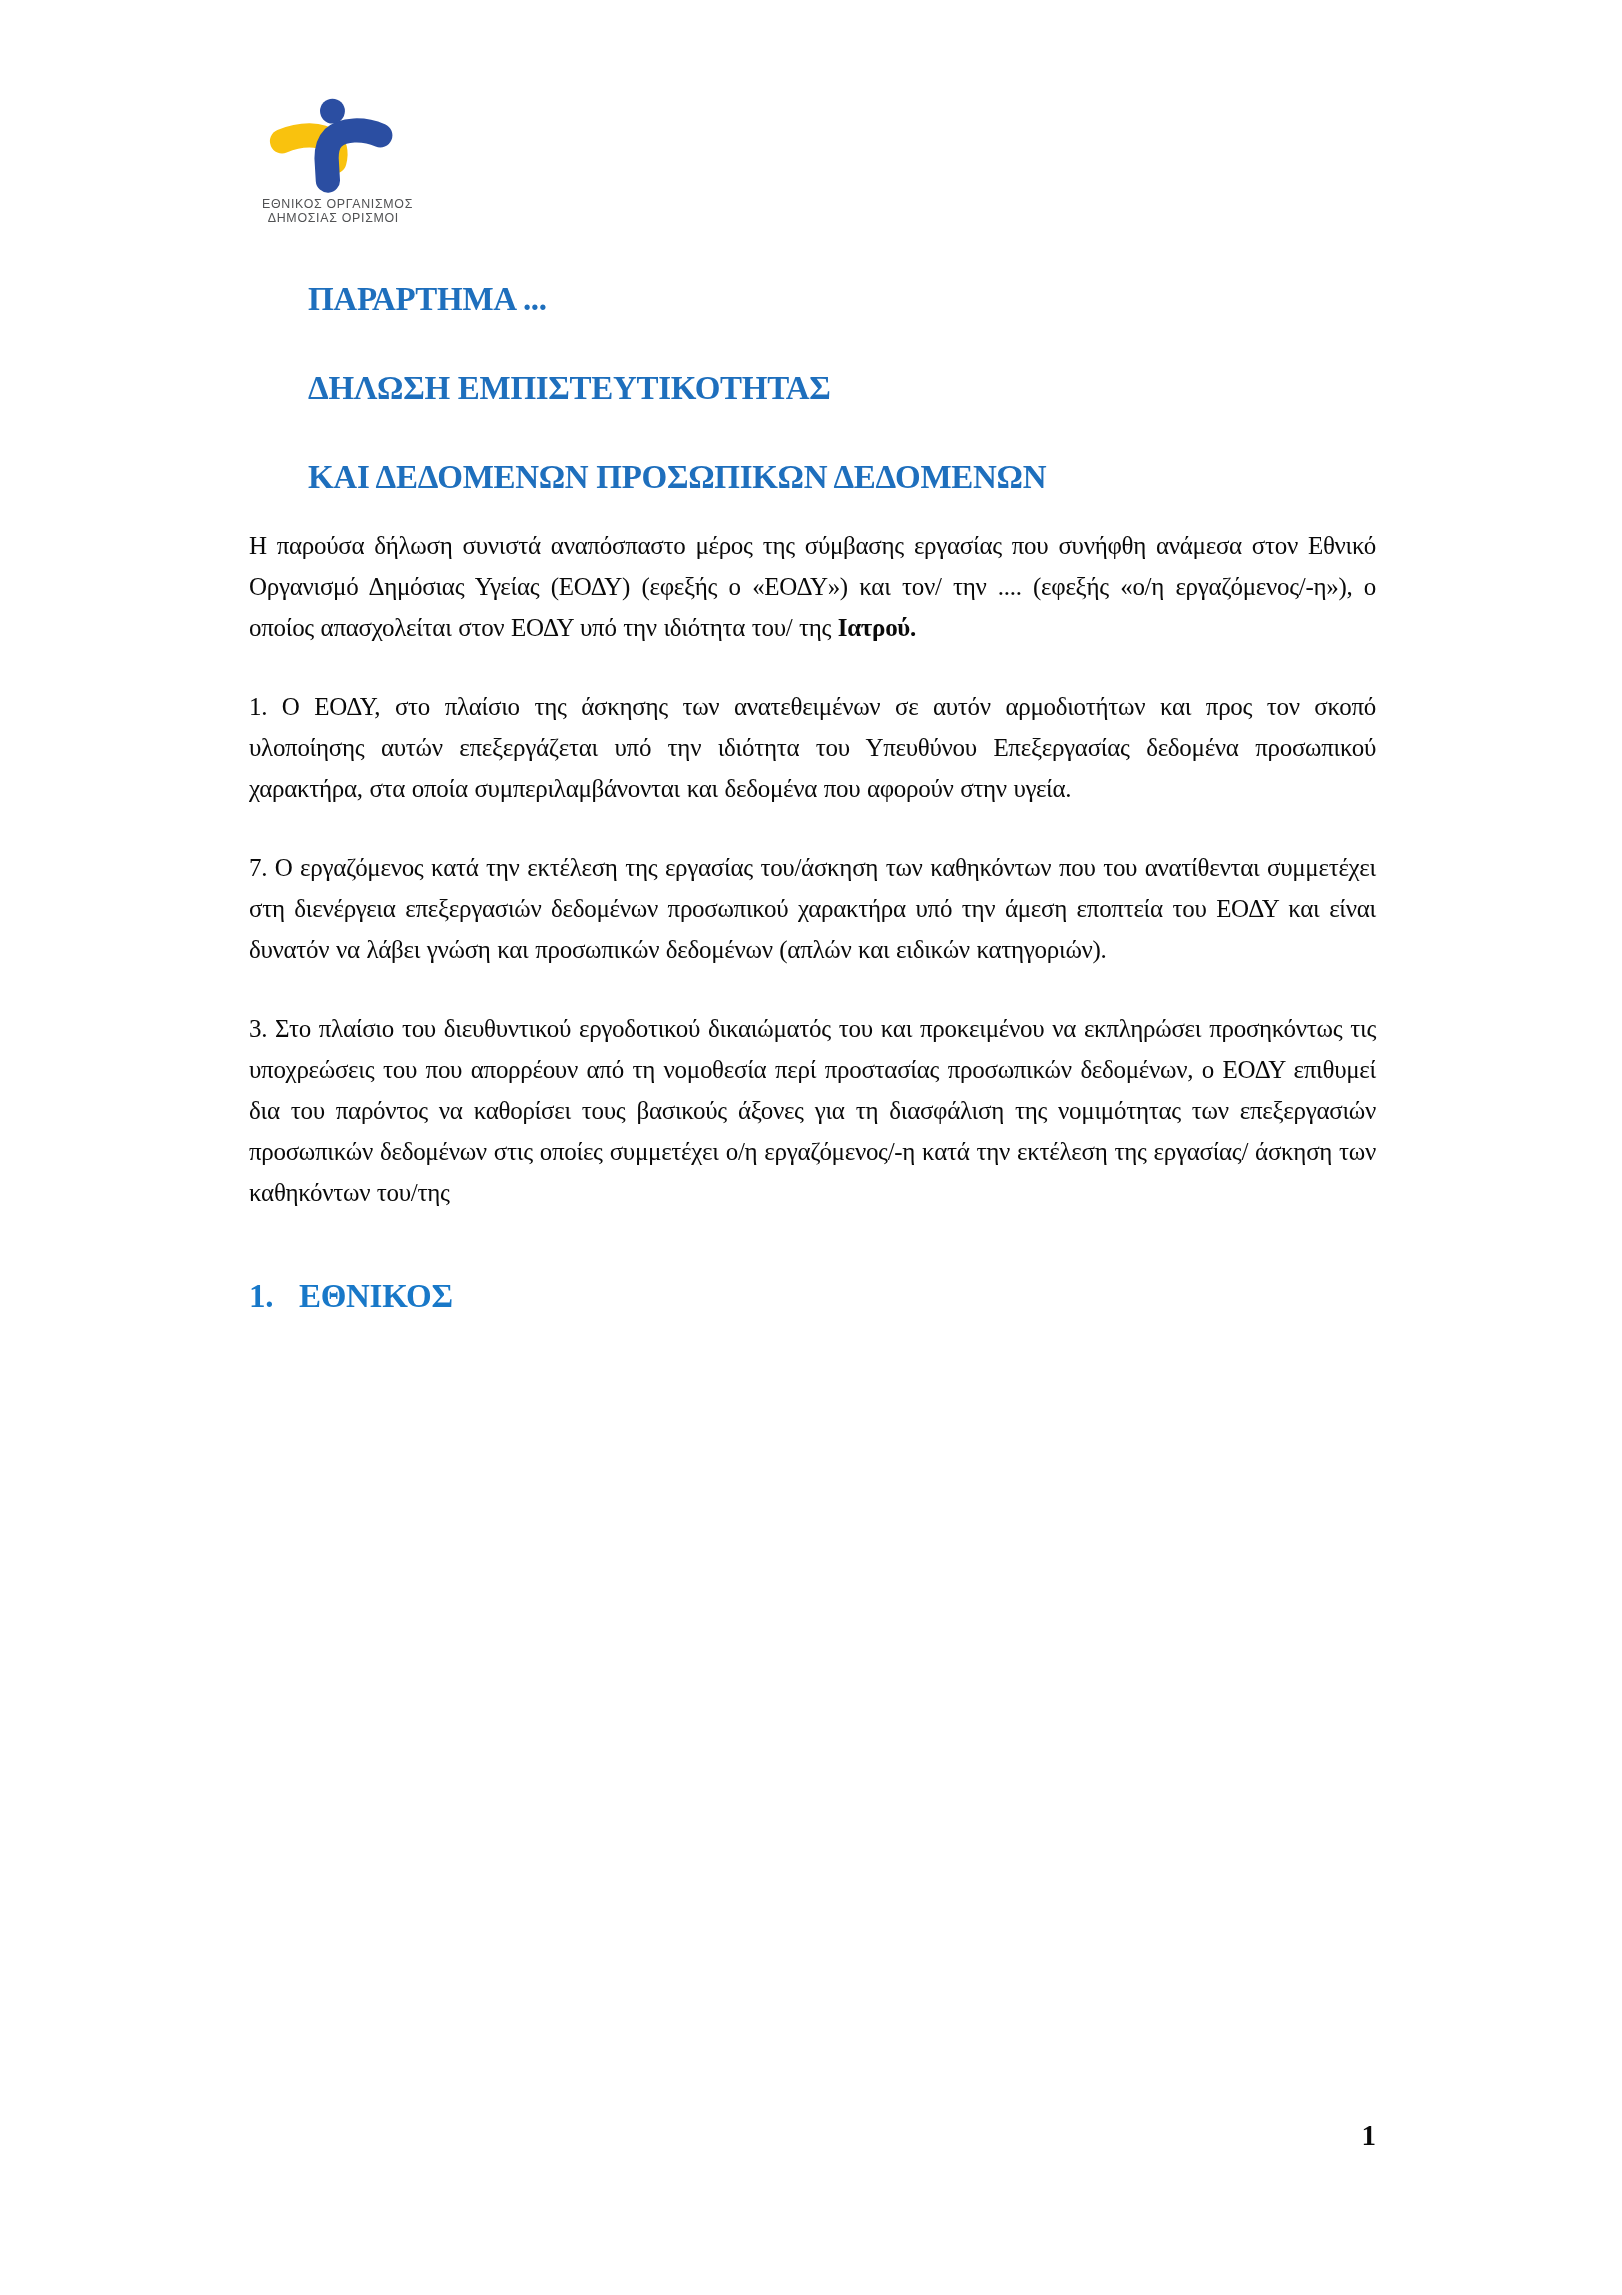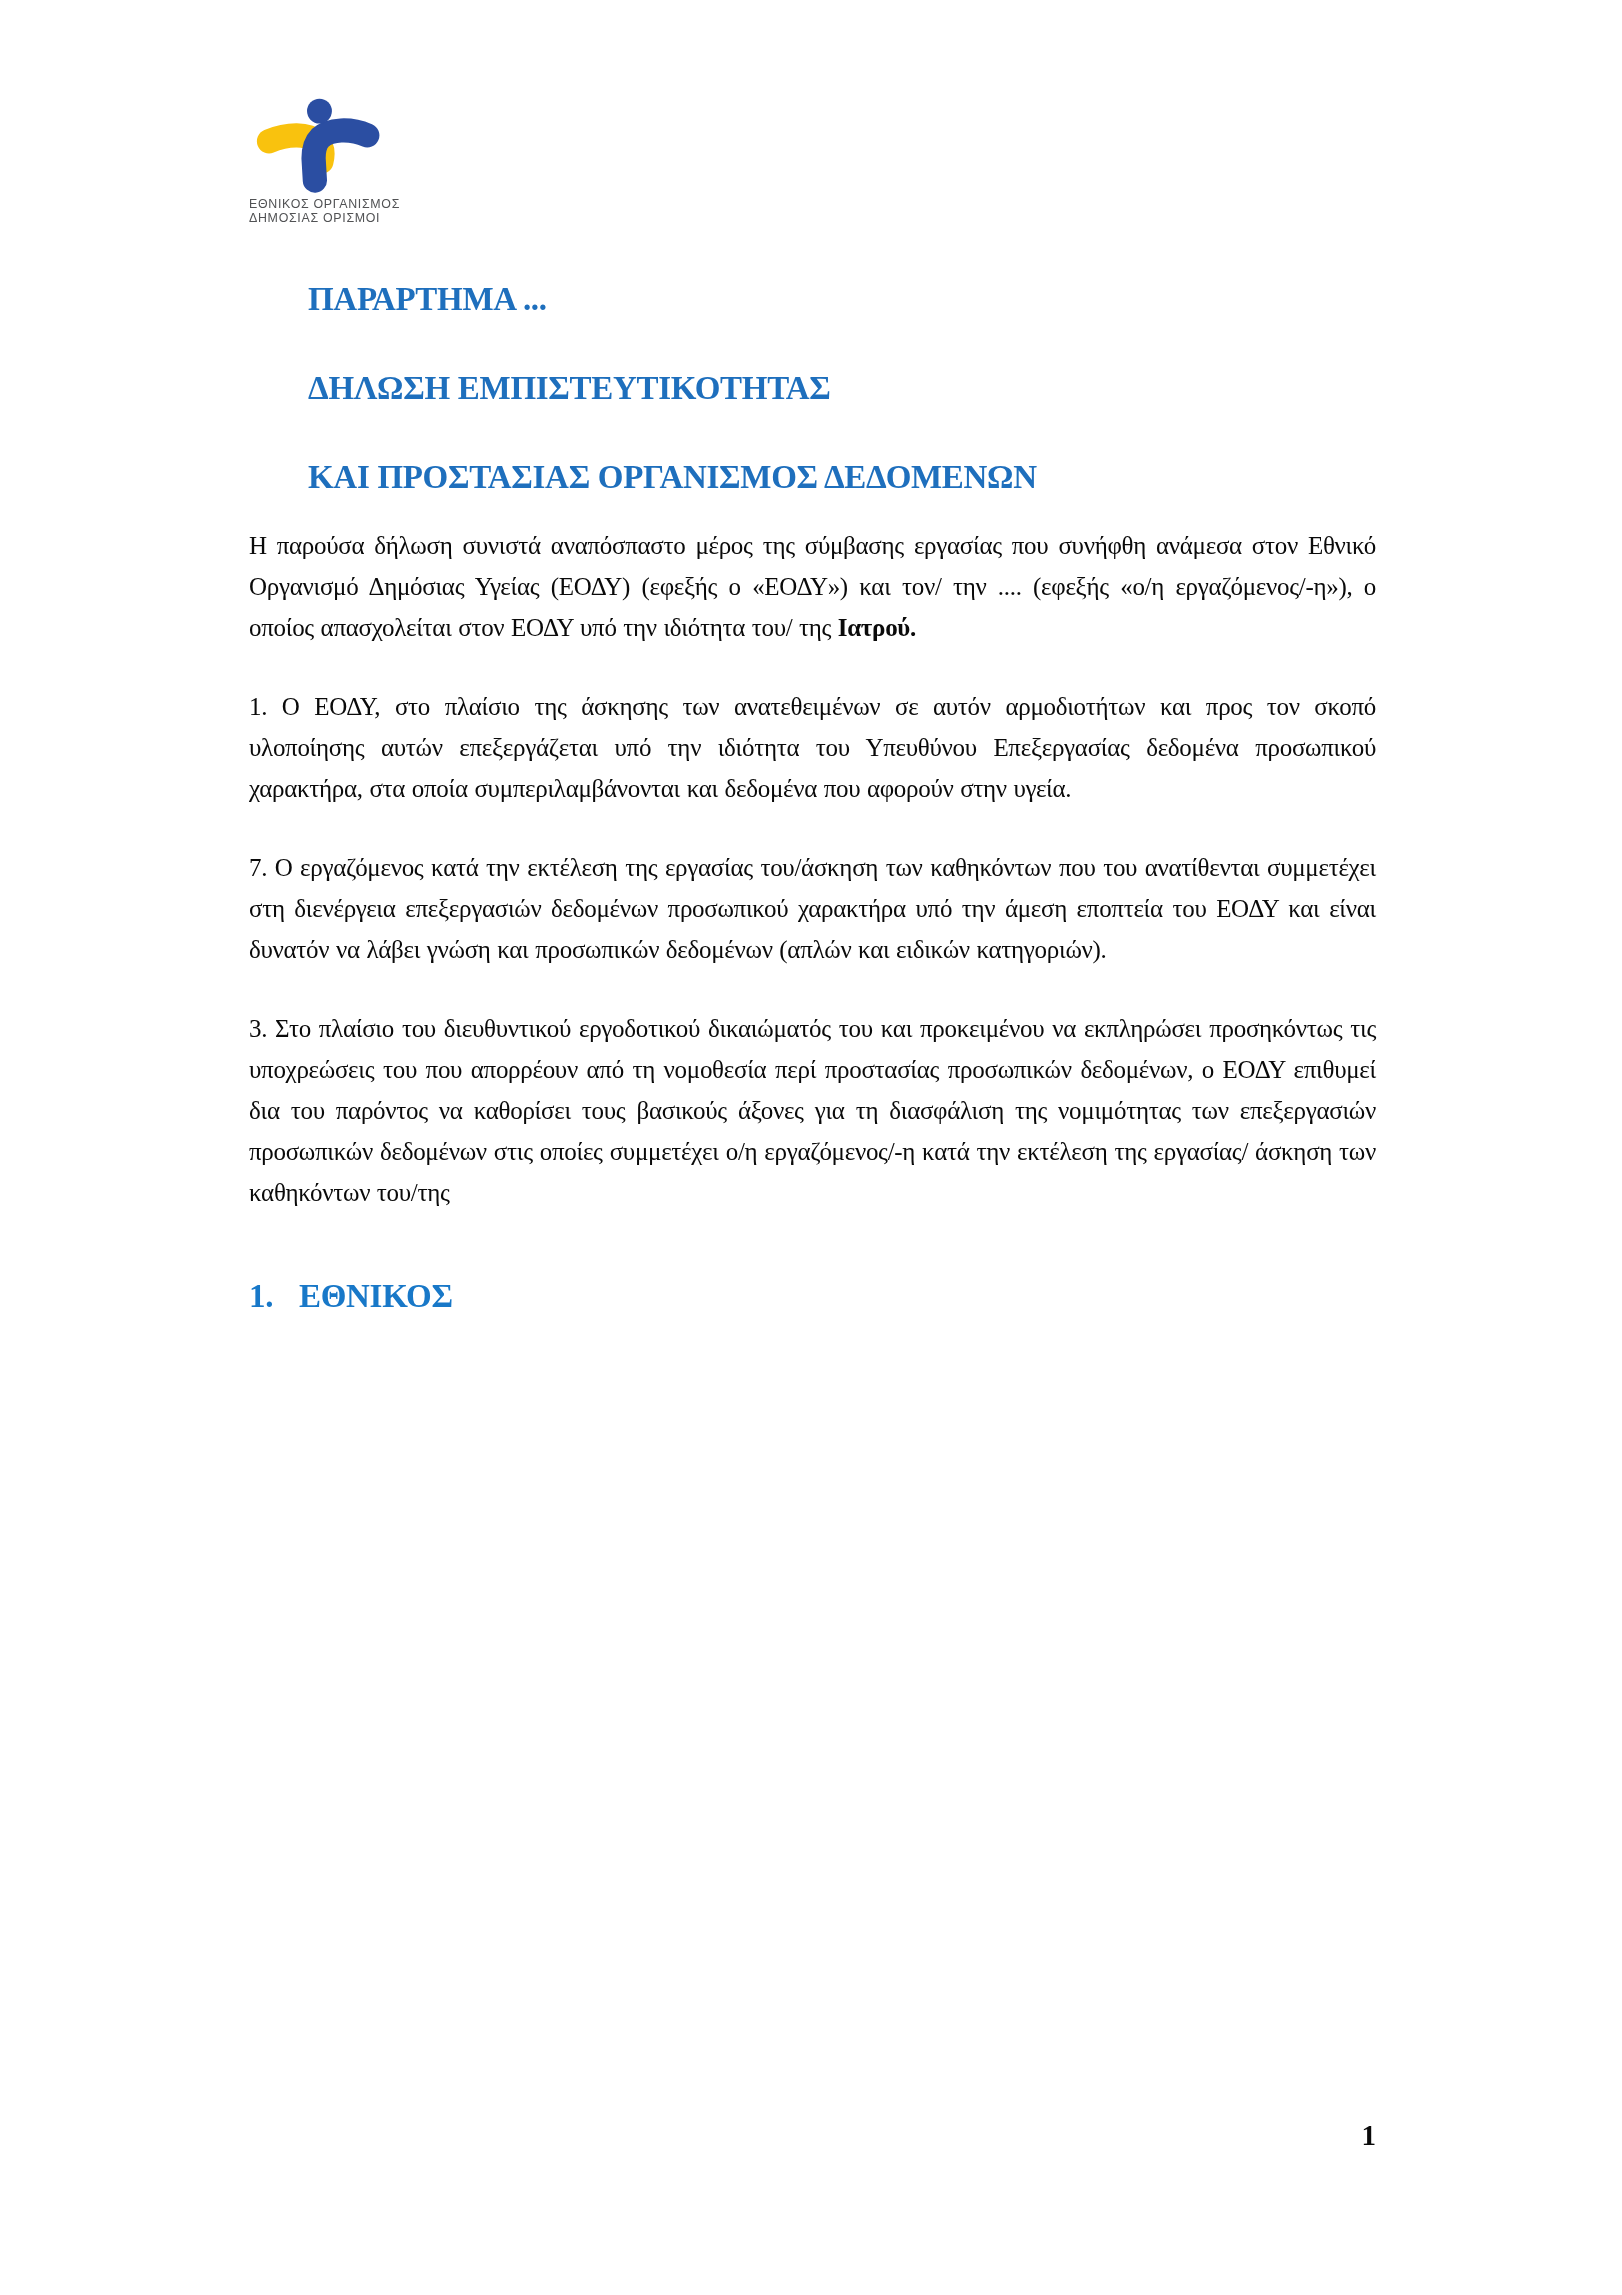--- a/index.html
+++ b/index.html
@@ -18,23 +18,23 @@
     height:2295px;
     background:var(--page-bg);
     box-sizing:border-box;
     padding:98px 247px 0 249px;
     font-family:"Liberation Serif","DejaVu Serif",serif;
     color:var(--body-black);
     overflow:hidden;
   }
   .logo-block{
     width:137px;
-    margin-left:0;
+    margin-left:13px;
     margin-bottom:55px;
-    text-align:left;
+    text-align:right;
   }
   .logo-icon{display:block;margin:0 auto 3.9px auto;}
   .logo-caption{
     font-family:"Liberation Sans","DejaVu Sans",sans-serif;
     font-size:12.4px;
     line-height:14.4px;
     letter-spacing:0.7px;
     color:var(--caption-gray);
     white-space:nowrap;
   }
@@ -92,21 +92,21 @@
       <circle cx="103" cy="20" r="19" fill="var(--logo-blue)"></circle>
     </svg>
     <div class="logo-caption">
       <div>ΕΘΝΙΚΟΣ ΟΡΓΑΝΙΣΜΟΣ</div>
       <div>ΔΗΜΟΣΙΑΣ ΟΡΙΣΜΟΙ</div>
     </div>
   </header>
 
   <h1 class="center-heading">ΠΑΡΑΡΤΗΜΑ ...</h1>
   <h1 class="center-heading">ΔΗΛΩΣΗ ΕΜΠΙΣΤΕΥΤΙΚΟΤΗΤΑΣ</h1>
-  <h1 class="center-heading last">ΚΑΙ ΠΡΟΣΤΑΣΙΑΣ ΟΡΓΑΝΙΣΜΟΣ ΔΕΔΟΜΕΝΩΝ</h1>
+  <h1 class="center-heading last">ΚΑΙ ΔΕΔΟΜΕΝΩΝ ΠΡΟΣΩΠΙΚΩΝ ΔΕΔΟΜΕΝΩΝ</h1>
 
   <p class="body-par"><span>Η παρούσα δήλωση συνιστά αναπόσπαστο μέρος της σύμβασης εργασίας που συνήφθη ανάμεσα στον Εθνικό Οργανισμό Δημόσιας Υγείας (ΕΟΔΥ) (εφεξής ο «ΕΟΔΥ») και τον/ την .... (εφεξής «ο/η εργαζόμενος/-η»), ο οποίος απασχολείται στον ΕΟΔΥ υπό την ιδιότητα του/ της </span><span class="bold">Ιατρού.</span></p>
 
   <p class="body-par">1. Ο ΕΟΔΥ, στο πλαίσιο της άσκησης των ανατεθειμένων σε αυτόν αρμοδιοτήτων και προς τον σκοπό υλοποίησης αυτών επεξεργάζεται υπό την ιδιότητα του Υπευθύνου Επεξεργασίας δεδομένα προσωπικού χαρακτήρα, στα οποία συμπεριλαμβάνονται και δεδομένα που αφορούν στην υγεία.</p>
   <p class="body-par">7. Ο εργαζόμενος κατά την εκτέλεση της εργασίας του/άσκηση των καθηκόντων που του ανατίθενται συμμετέχει στη διενέργεια επεξεργασιών δεδομένων προσωπικού χαρακτήρα υπό την άμεση εποπτεία του ΕΟΔΥ  και είναι δυνατόν να λάβει γνώση και προσωπικών δεδομένων (απλών και ειδικών κατηγοριών).</p>
   <p class="body-par">3. Στο πλαίσιο του διευθυντικού εργοδοτικού δικαιώματός του και προκειμένου να εκπληρώσει προσηκόντως τις υποχρεώσεις του που απορρέουν από τη νομοθεσία περί προστασίας προσωπικών δεδομένων, ο ΕΟΔΥ επιθυμεί δια του παρόντος να καθορίσει τους βασικούς άξονες για τη διασφάλιση της νομιμότητας των επεξεργασιών προσωπικών δεδομένων στις οποίες συμμετέχει ο/η εργαζόμενος/-η κατά την εκτέλεση της εργασίας/ άσκηση των καθηκόντων του/της</p>
 
   <div class="section-heading">
     <span class="num">1.</span>
     <span>ΕΘΝΙΚΟΣ</span>

